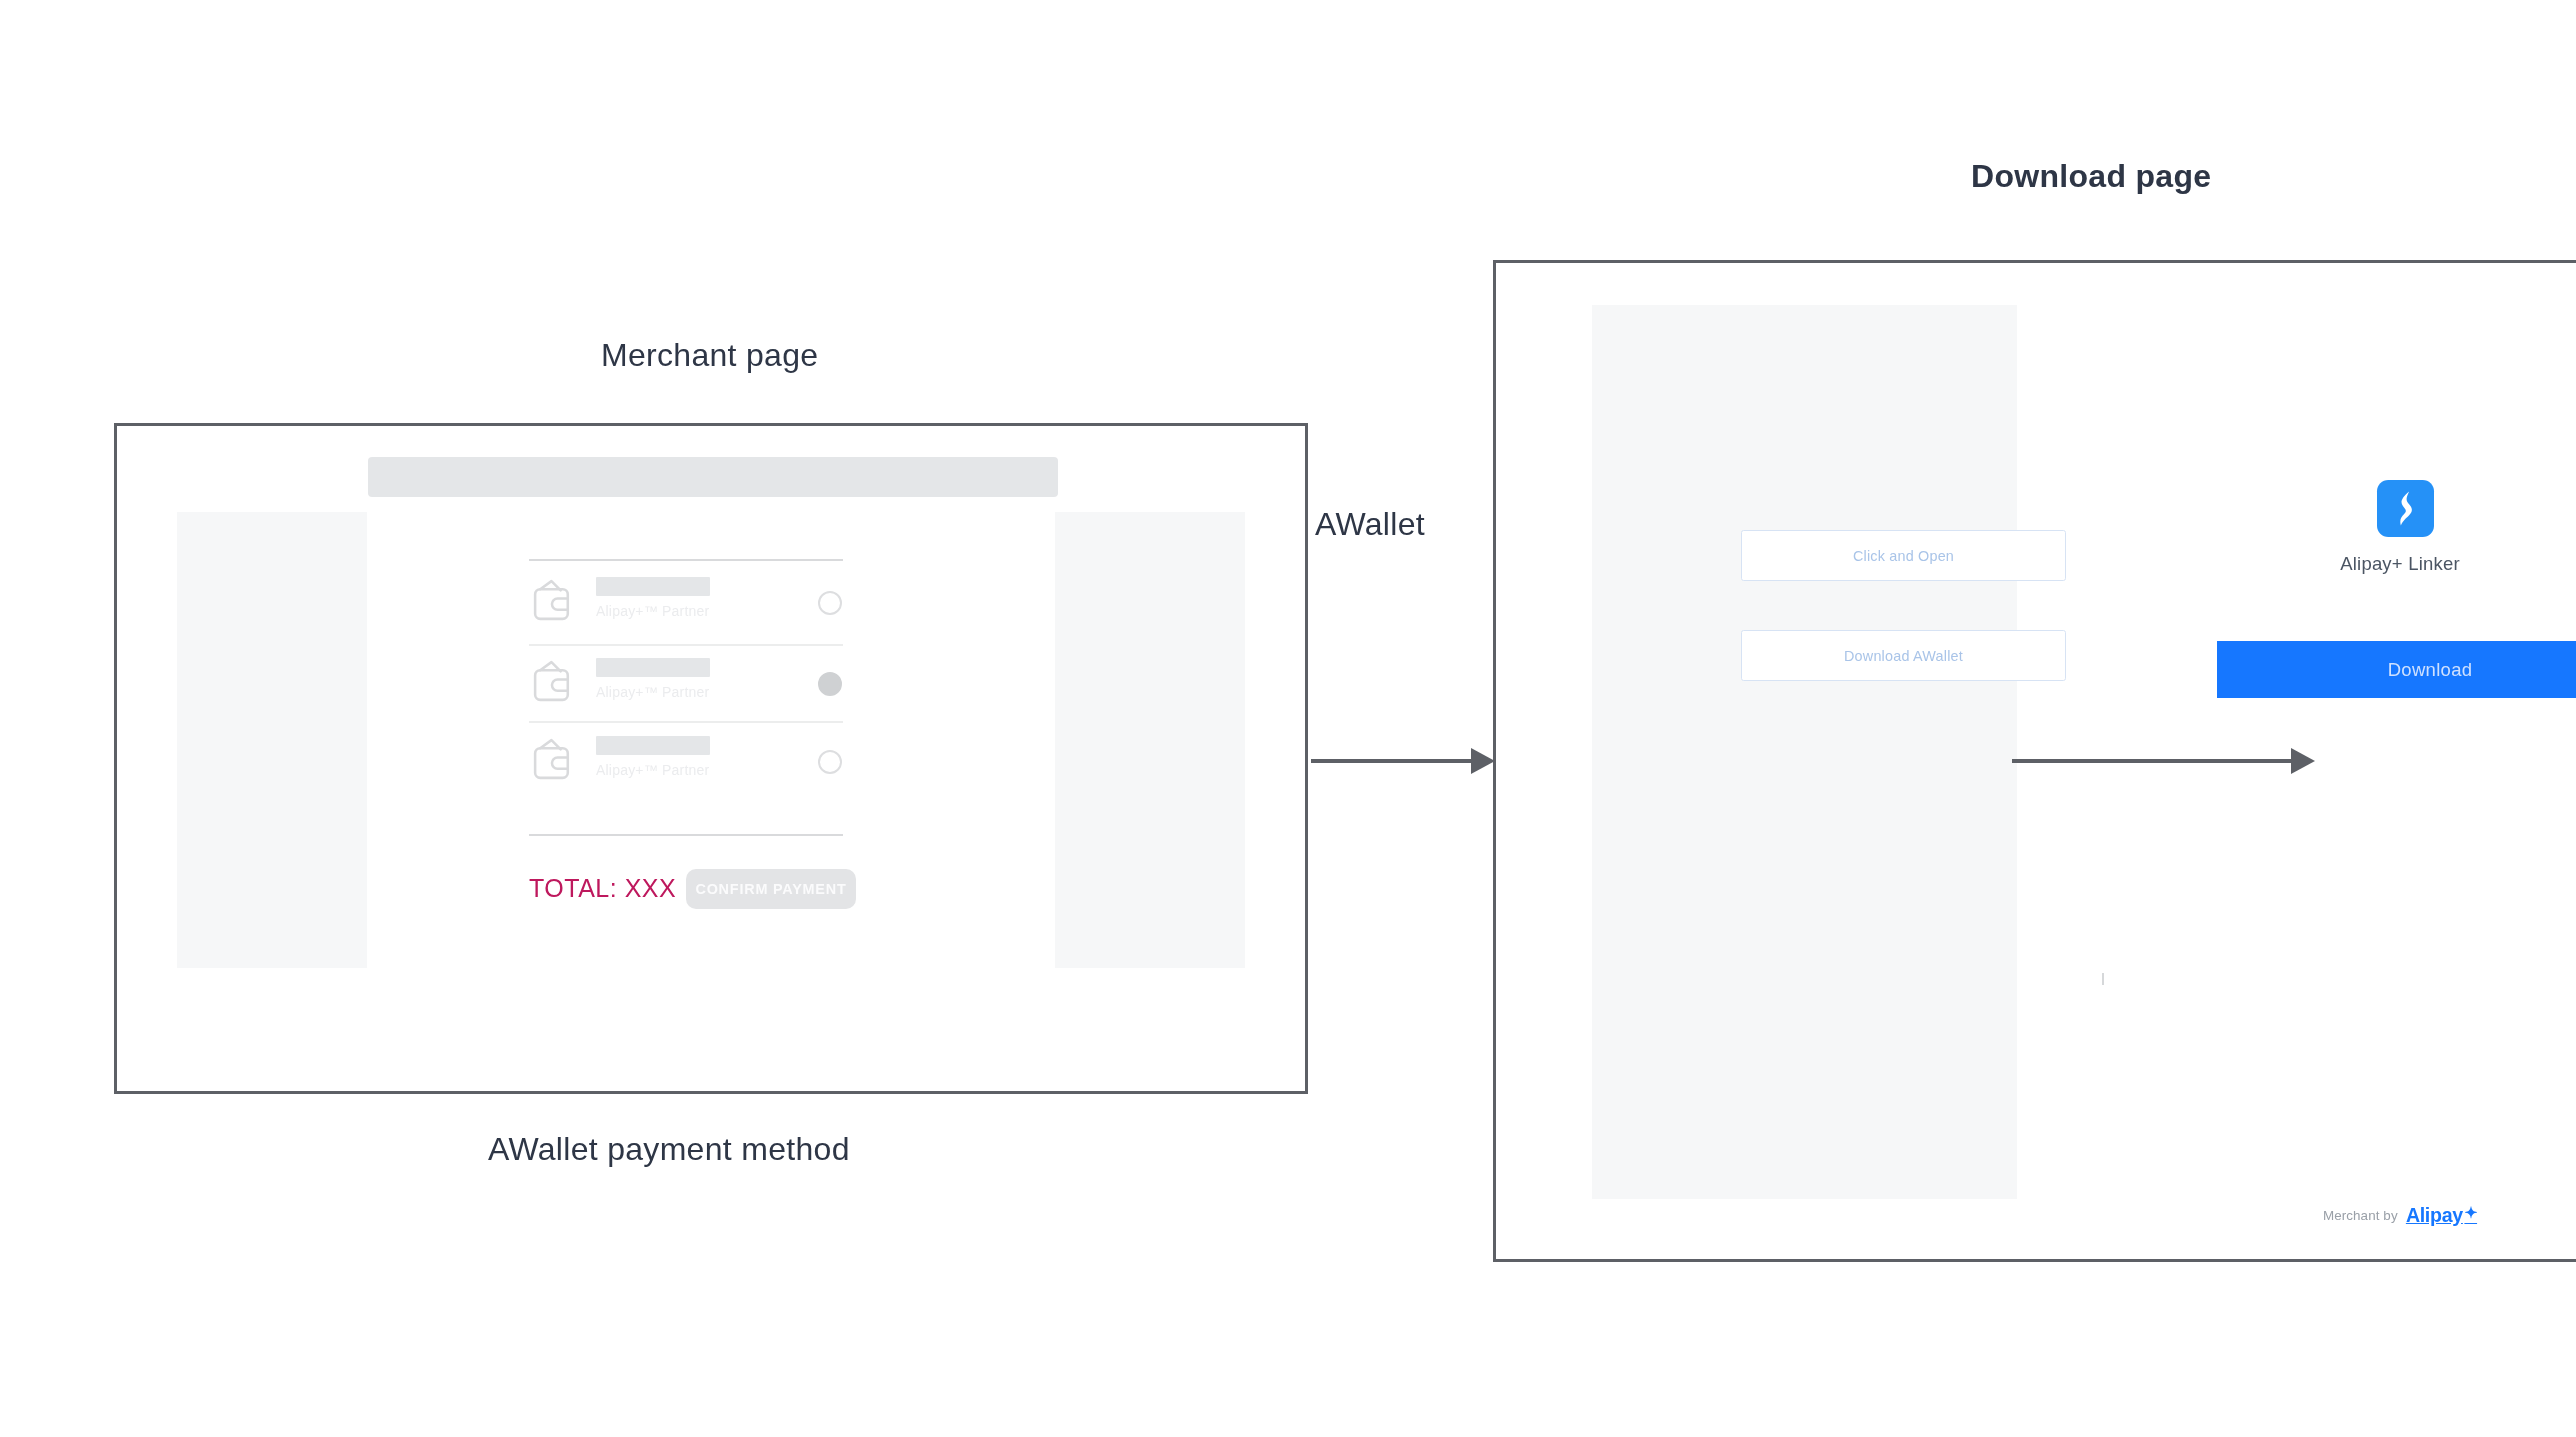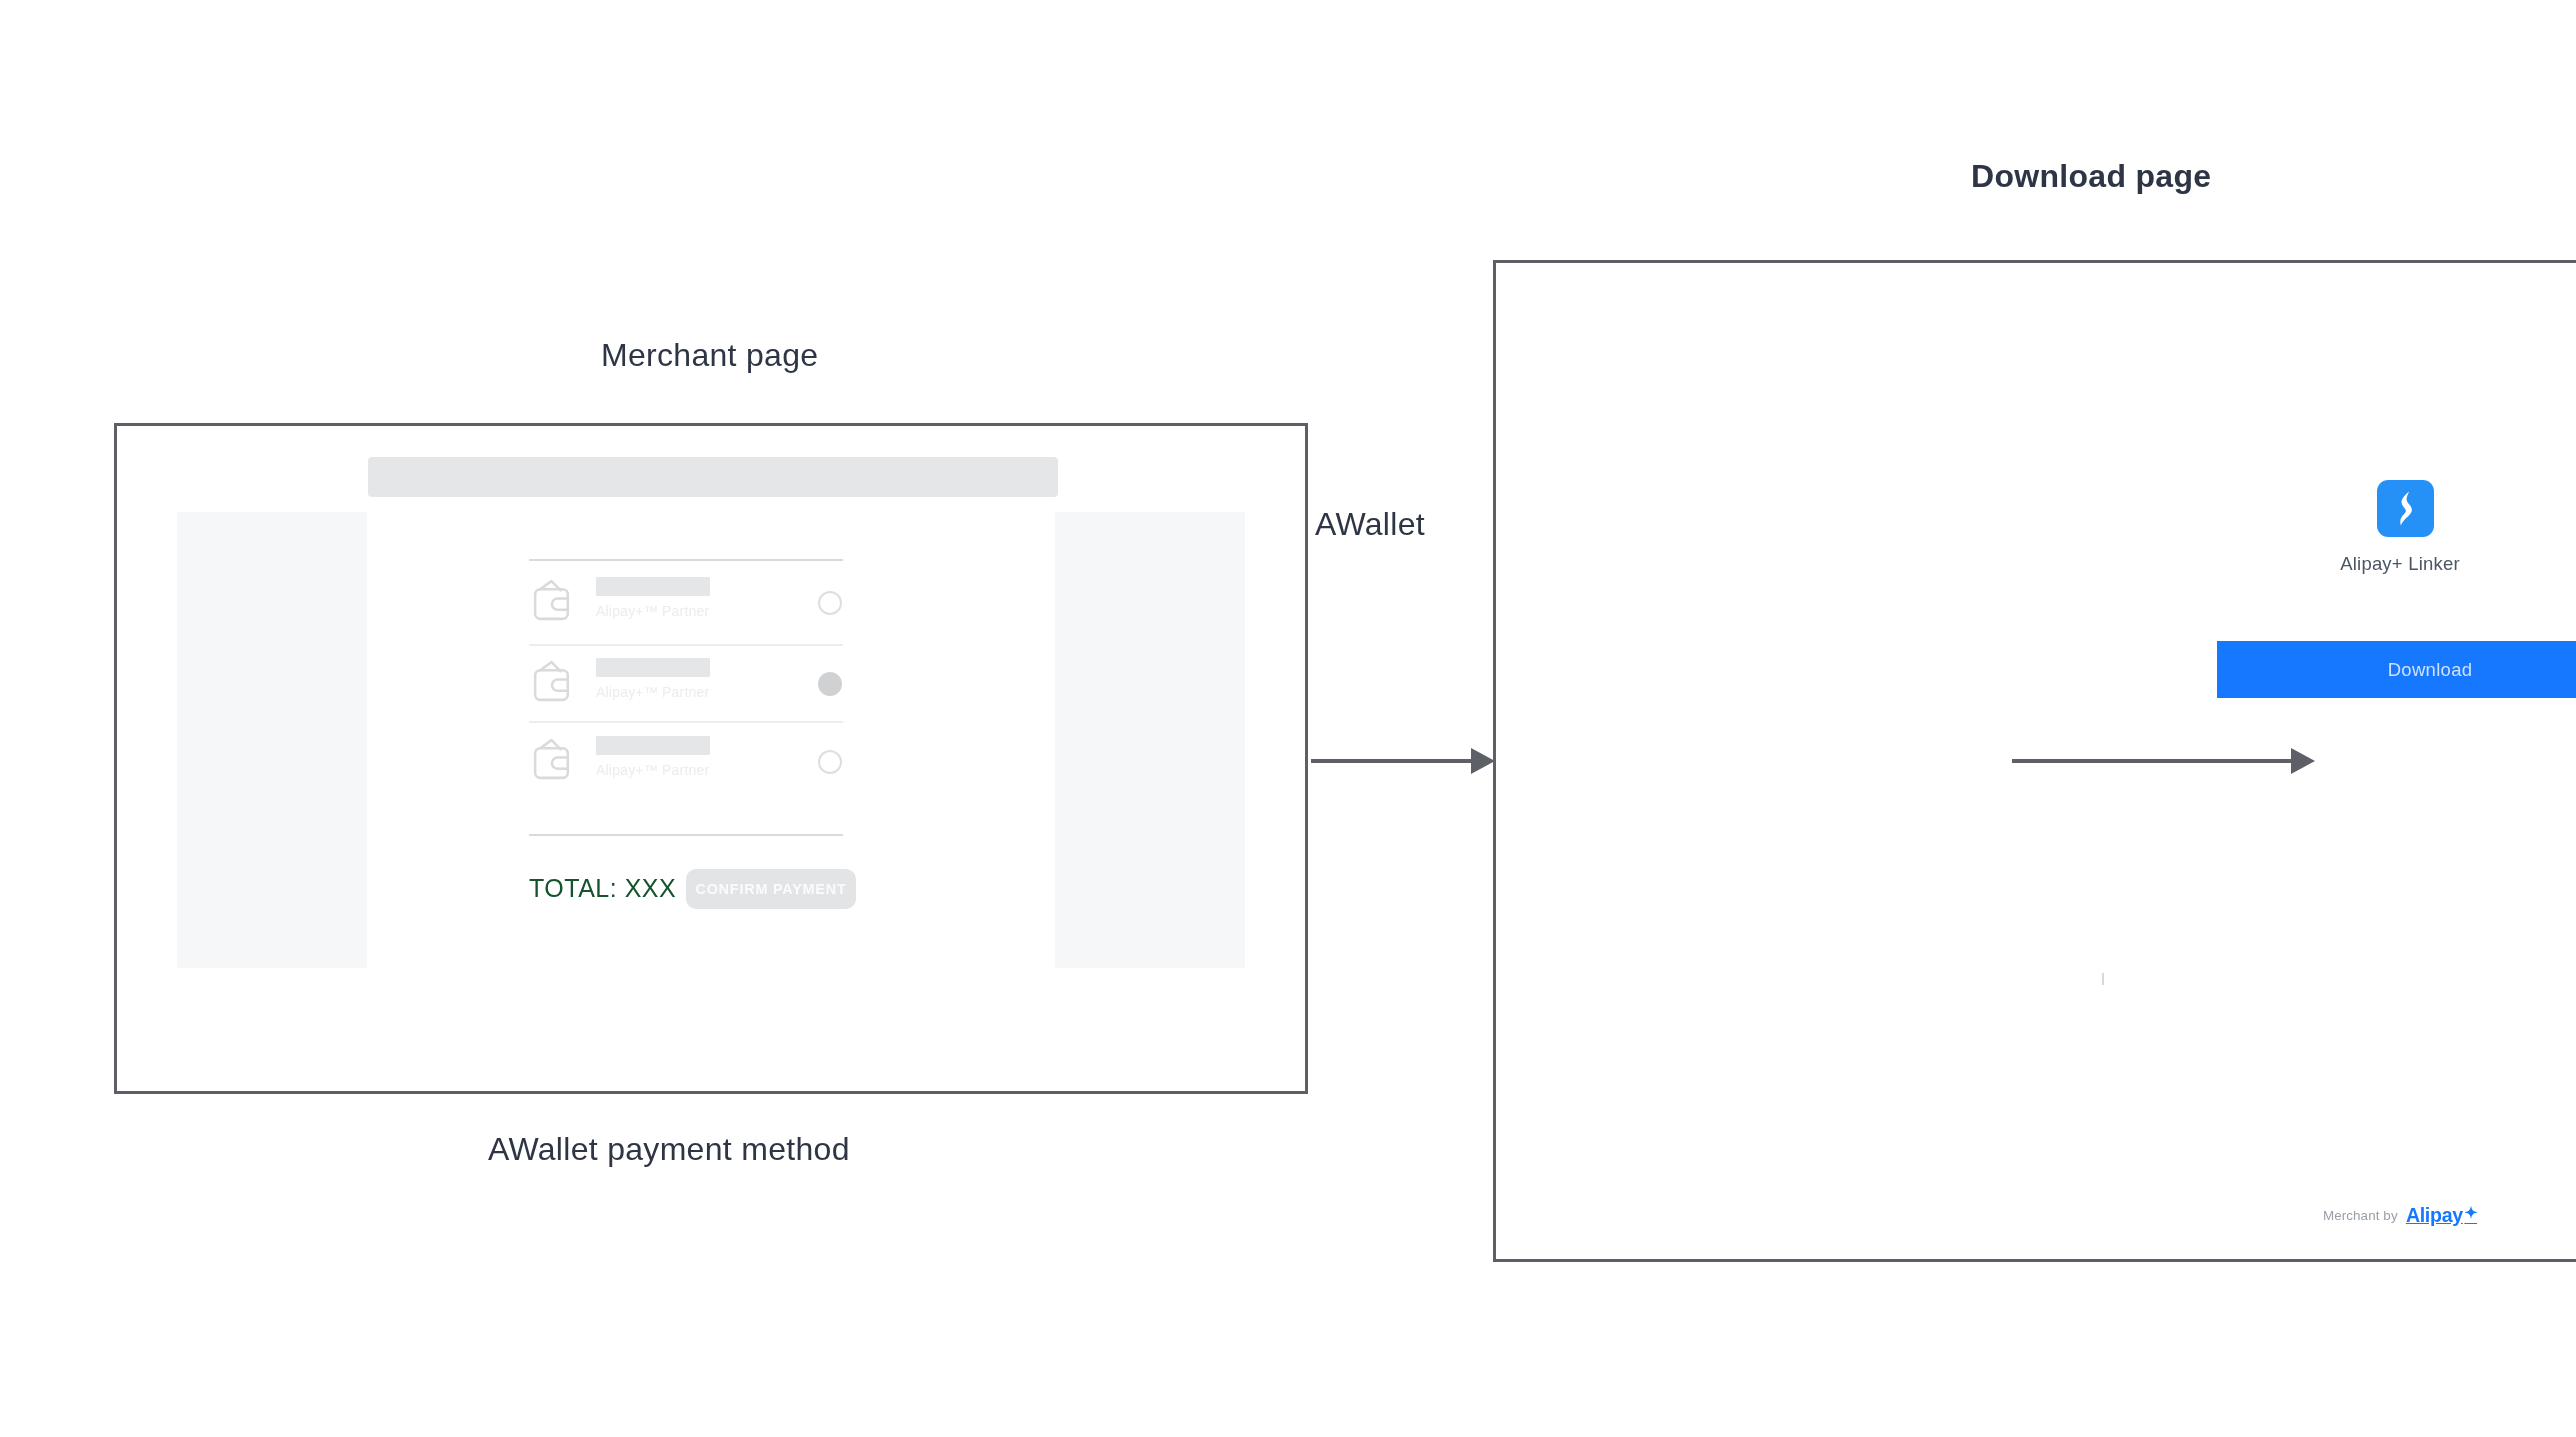--- a/index.html
+++ b/index.html
@@ -135,21 +135,21 @@
     background: #ffffff;
   }
   .radio.selected {
     border-color: #cfd1d3;
     background: #cfd1d3;
   }
 
   #merchant-total {
     position: absolute;
     left: 162px; top: 368px;
-    color: #14532d;
+    color: #be185d;
     font-size: 25px;
     letter-spacing: 0.5px;
     white-space: nowrap;
   }
   #merchant-confirm {
     position: absolute;
     left: 319px; top: 363px;
     width: 170px; height: 40px;
     background: #e3e4e6;
     border-radius: 10px;
@@ -361,20 +361,24 @@
 
         <div id="merchant-total">TOTAL: XXX</div>
 
         <div id="merchant-confirm">CONFIRM PAYMENT</div>
       </div>
     </div>
   </div>
 
   <div class="panel" id="download-panel">
 
+    <div id="dl-left-panel">
+      <div class="dl-outline-btn" id="dl-btn-open">Click and Open</div>
+      <div class="dl-outline-btn" id="dl-btn-download">Download AWallet</div>
+    </div>
 
     <div id="dl-right">
 
       <div id="dl-app-icon">
         <svg viewBox="0 0 110 110" xmlns="http://www.w3.org/2000/svg">
           <path d="M62 22 C48 34 44 42 50 50 C56 58 58 60 52 66 C47 71 43 76 46 88 C50 78 56 74 62 68 C70 60 68 54 62 47 C56 40 55 36 62 22 Z" fill="#ffffff"></path>
         </svg>
       </div>
 
       <div id="dl-app-name">Alipay+ Linker</div>

